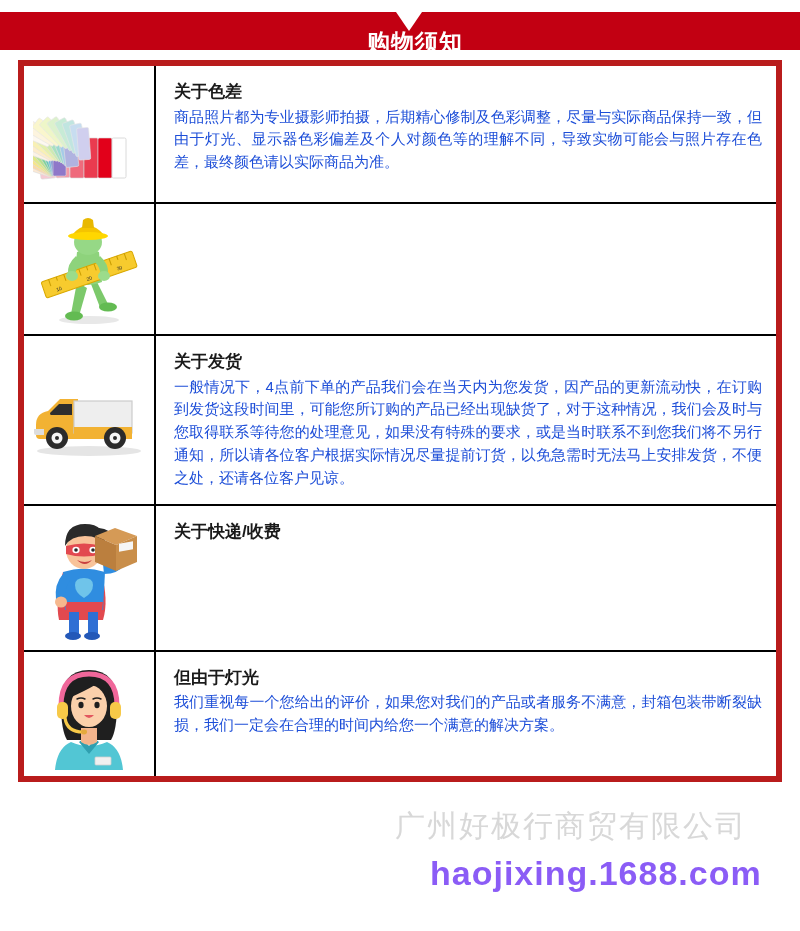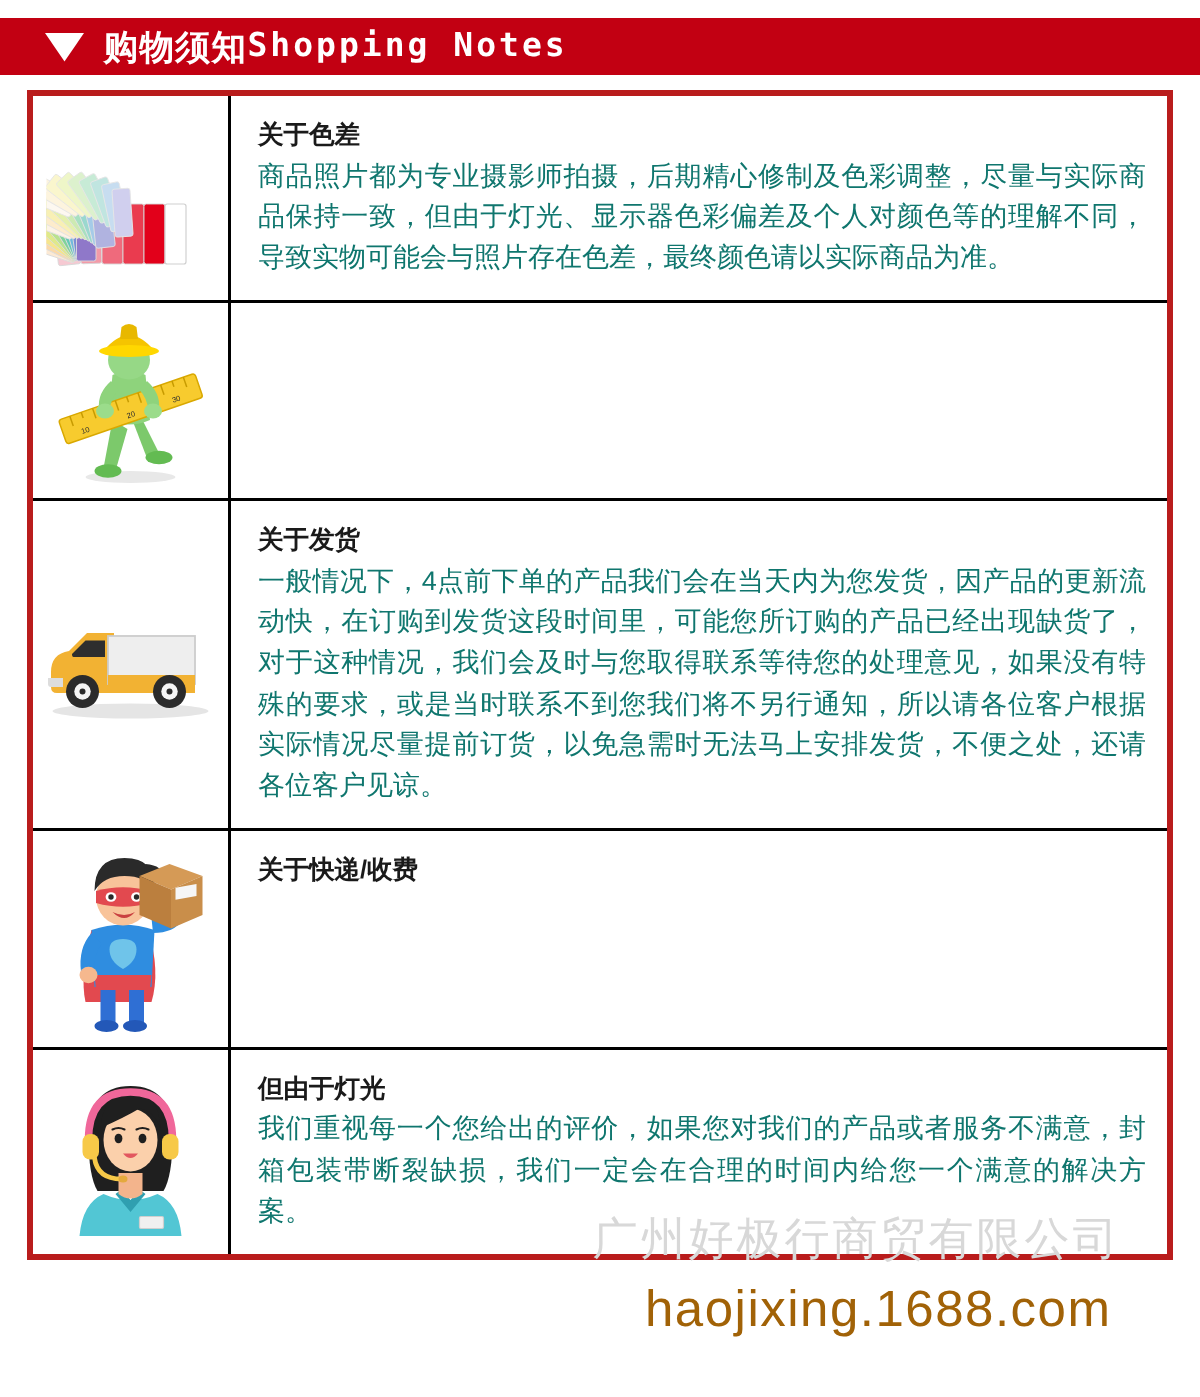--- a/index.html
+++ b/index.html
@@ -21,20 +21,21 @@
     position: absolute;
     left: 0;
     top: 12px;
     width: 800px;
     height: 38px;
     background: #c20012;
     display: flex;
     align-items: center;
     box-sizing: border-box;
     padding-left: 30px;
+    flex-direction: column;
   }
   .header-triangle {
     width: 0;
     height: 0;
     border-left: 13px solid transparent;
     border-right: 13px solid transparent;
     border-top: 19px solid #ffffff;
     margin-right: 13px;
     flex: none;
   }
@@ -54,21 +55,21 @@
     margin-left: 0;
     line-height: 1;
   }
 
   
   .notes-table {
     position: absolute;
     left: 18px;
     top: 60px;
     width: 764px;
-    border: 4px solid #b91c1c;
+    border: 6px solid #b91c1c;
     box-sizing: border-box;
     background: #ffffff;
     border-collapse: collapse;
   }
   .note-row {
     display: flex;
     border-bottom: 2px solid #000000;
     box-sizing: border-box;
     min-height: 60px;
   }
@@ -93,22 +94,22 @@
     z-index: 2;
   }
   .note-title {
     font-size: 17px;
     font-weight: 700;
     color: #1a1a1a;
     line-height: 1.45;
     margin-bottom: 1px;
   }
   .note-body {
-    font-size: 18px;
-    color: #0f766e;
+    font-size: 15px;
+    color: #1d4ed8;
     line-height: 1.52;
     text-align: justify;
     text-justify: inter-ideograph;
   }
   .note-body p {
     margin: 0;
   }
 
   
   .watermark {
@@ -129,24 +130,24 @@
     color: #d8d8d8;
     letter-spacing: 2px;
     white-space: nowrap;
     font-weight: 400;
   }
   .wm-url {
     position: absolute;
     left: 430px;
     top: 64px;
     font-size: 34px;
-    color: #a16207;
+    color: #8b5cf6;
     letter-spacing: 1px;
     white-space: nowrap;
-    font-weight: 400;
+    font-weight: 700;
     text-align: right;
   }
 
   
   .icon-art { display: block; }
 </style>
 </head>
 <body>
 
 <div class="header-bar">

